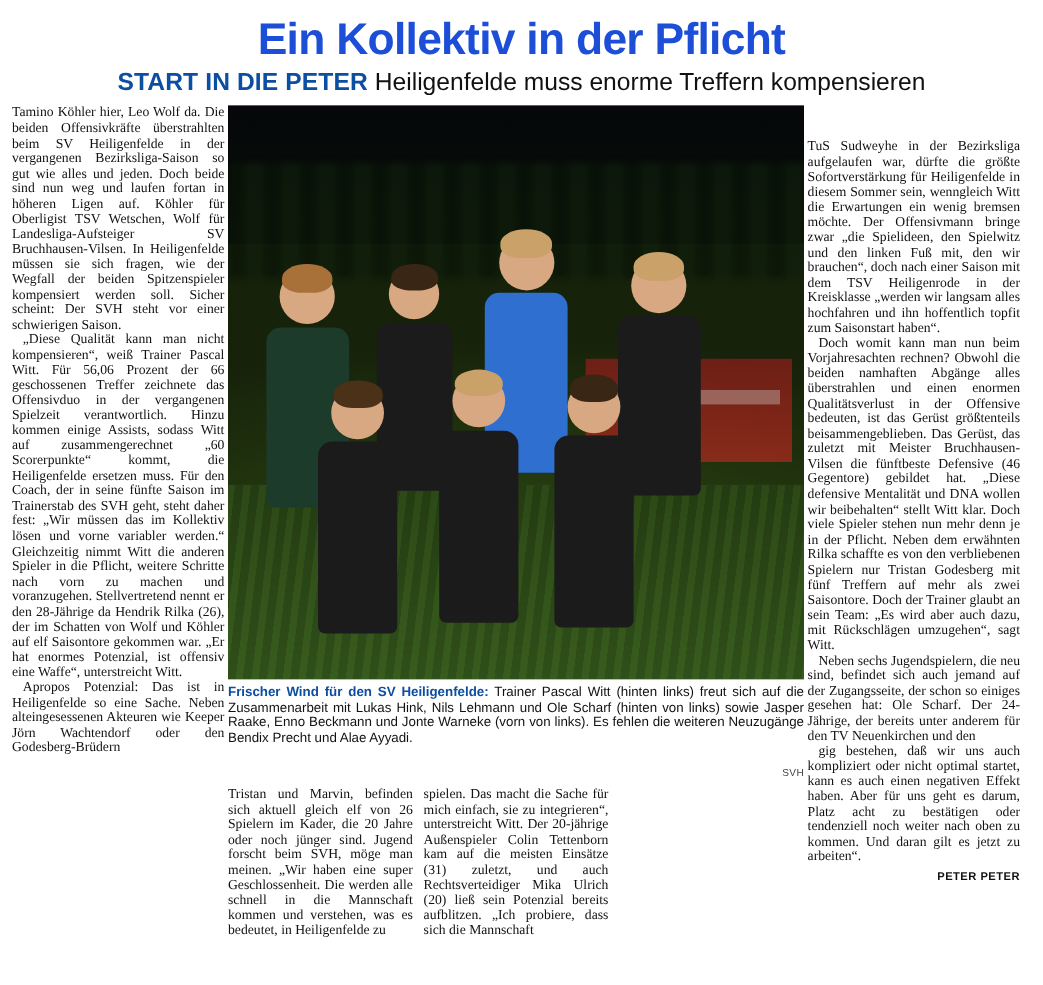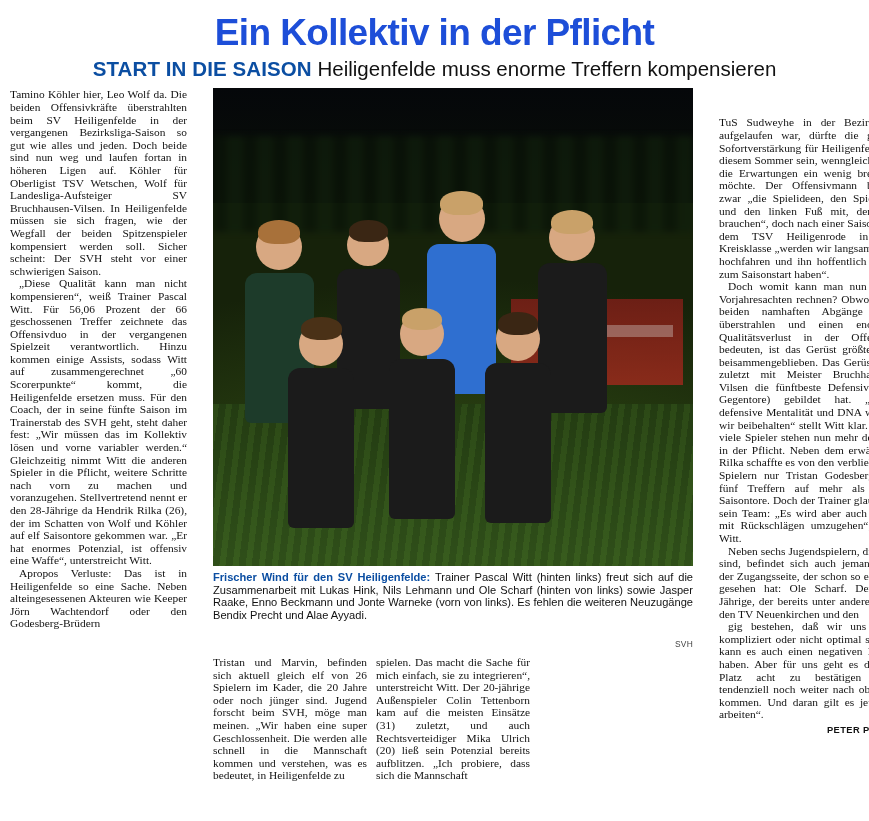--- a/index.html
+++ b/index.html
@@ -44,21 +44,21 @@
     color: #0b4ea2;
     font-weight: bold;
     letter-spacing: 0.1px;
   }
   .subtext {
     font-weight: normal;
   }
   
   .cols {
     display: flex;
-    gap: 26px;
+    gap: 3px;
     align-items: flex-start;
   }
   .col {
     width: 177px;
     flex: 0 0 177px;
   }
   .col-mid {
     width: 480px;
     flex: 0 0 480px;
   }
@@ -211,30 +211,30 @@
   }
 </style>
 </head>
 <body>
 
 <div class="page">
 
   <h1 class="headline">Ein Kollektiv in der Pflicht</h1>
 
   <div class="subheadline">
-    <span class="kicker">START IN DIE SAISON</span>
+    <span class="kicker">START IN DIE PETER</span>
     <span class="subtext">Heiligenfelde muss enorme Treffern kompensieren</span>
   </div>
 
   <div class="cols">
 
     <div class="col body-text">
       <p><span class="lead-in"></span><span> Tamino Köhler hier, Leo Wolf da. Die beiden Offensivkräfte überstrahlten beim SV Heiligenfelde in der vergangenen Bezirksliga-Saison so gut wie alles und jeden. Doch beide sind nun weg und laufen fortan in höheren Ligen auf. Köhler für Oberligist TSV Wetschen, Wolf für Landesliga-Aufsteiger SV Bruchhausen-Vilsen. In Heiligenfelde müssen sie sich fragen, wie der Wegfall der beiden Spitzenspieler kompensiert werden soll. Sicher scheint: Der SVH steht vor einer schwierigen Saison.</span></p>
       <p>„Diese Qualität kann man nicht kompensieren“, weiß Trainer Pascal Witt. Für 56,06 Prozent der 66 geschossenen Treffer zeichnete das Offensivduo in der vergangenen Spielzeit verantwortlich. Hinzu kommen einige Assists, sodass Witt auf zusammengerechnet „60 Scorerpunkte“ kommt, die Heiligenfelde ersetzen muss. Für den Coach, der in seine fünfte Saison im Trainerstab des SVH geht, steht daher fest: „Wir müssen das im Kollektiv lösen und vorne variabler werden.“ Gleichzeitig nimmt Witt die anderen Spieler in die Pflicht, weitere Schritte nach vorn zu machen und voranzugehen. Stellvertretend nennt er den 28-Jährige da Hendrik Rilka (26), der im Schatten von Wolf und Köhler auf elf Saisontore gekommen war. „Er hat enormes Potenzial, ist offensiv eine Waffe“, unterstreicht Witt.</p>
-      <p>Apropos Verluste: Das ist in Heiligenfelde so eine Sache. Neben alteingesessenen Akteuren wie Keeper Jörn Wachtendorf oder den Godesberg-Brüdern</p>
+      <p>Apropos Potenzial: Das ist in Heiligenfelde so eine Sache. Neben alteingesessenen Akteuren wie Keeper Jörn Wachtendorf oder den Godesberg-Brüdern</p>
     </div>
 
     <div class="col-mid">
 
       <div class="photo-wrap">
         <div class="photo">
           <div class="night-sky"></div>
           <div class="treeline"></div>
           <div class="banner"></div>
           <div class="grass"></div>

